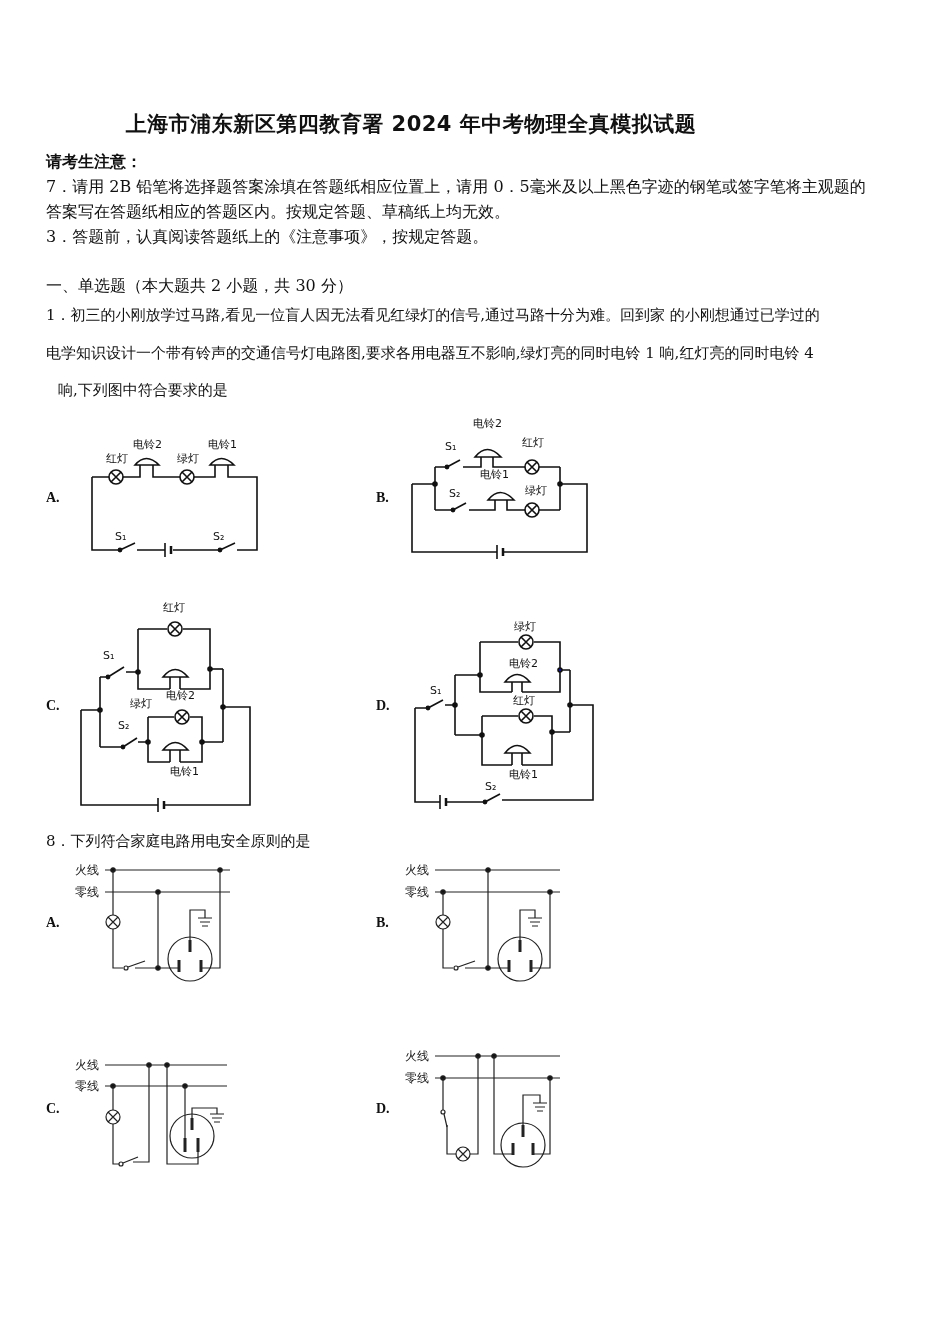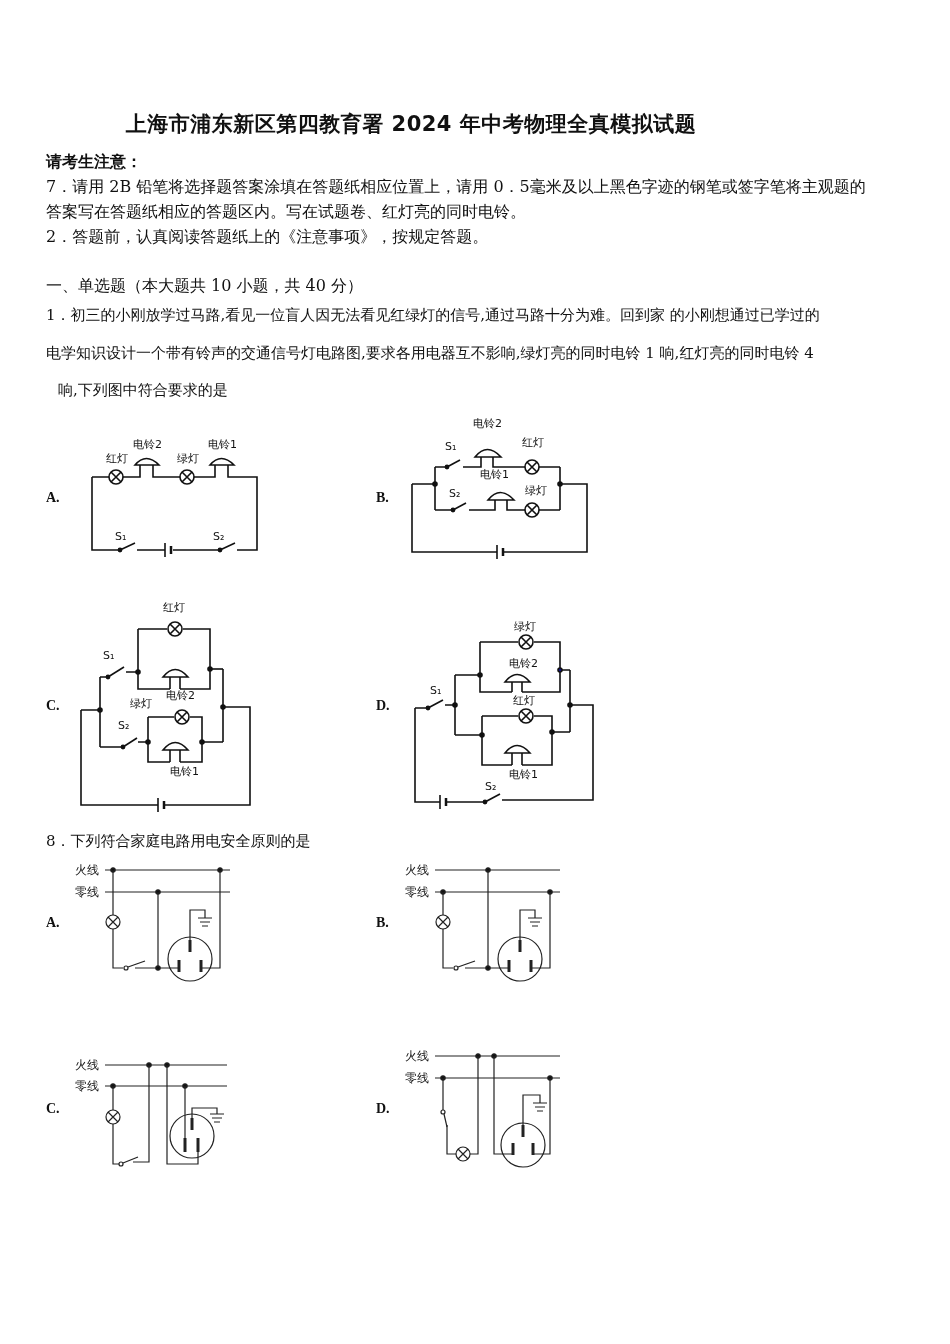--- a/index.html
+++ b/index.html
@@ -12,24 +12,24 @@
     .diagram svg { display: block; overflow: visible; }
     .diagram text { font-family: "DejaVu Sans", sans-serif; fill: #111; }
   </style>
 </head>
 <body>
 
 <div class="title">上海市浦东新区第四教育署 2024 年中考物理全真模拟试题</div>
 
 <div class="txt" style="top:152px;font-weight:bold;">请考生注意：</div>
 <div class="txt" style="top:177px;">7．请用 2B 铅笔将选择题答案涂填在答题纸相应位置上，请用 0．5毫米及以上黑色字迹的钢笔或签字笔将主观题的</div>
-<div class="txt" style="top:202px;">答案写在答题纸相应的答题区内。写在试题卷、红灯亮的同时电铃。</div>
-<div class="txt" style="top:227px;">2．答题前，认真阅读答题纸上的《注意事项》，按规定答题。</div>
-
-<div class="txt" style="top:276px;">一、单选题（本大题共 10 小题，共 40 分）</div>
+<div class="txt" style="top:202px;">答案写在答题纸相应的答题区内。按规定答题、草稿纸上均无效。</div>
+<div class="txt" style="top:227px;">3．答题前，认真阅读答题纸上的《注意事项》，按规定答题。</div>
+
+<div class="txt" style="top:276px;">一、单选题（本大题共 2 小题，共 30 分）</div>
 
 <div class="txt q-line" style="top:305px;">1．初三的小刚放学过马路,看见一位盲人因无法看见红绿灯的信号,通过马路十分为难。回到家 的小刚想通过已学过的</div>
 <div class="txt q-line" style="top:343px;">电学知识设计一个带有铃声的交通信号灯电路图,要求各用电器互不影响,绿灯亮的同时电铃 1 响,红灯亮的同时电铃 4</div>
 <div class="txt q-line" style="top:380px;margin-left:12px;">响,下列图中符合要求的是</div>
 
 <div class="opt-label" style="left:46px;top:490px;">A.</div>
 <div class="diagram" style="left:85px;top:430px;">
   <svg width="180" height="130" viewBox="0 0 180 130" stroke="#111" stroke-width="1.6" fill="none">
     <path d="M7 47 V120 H35 M52 120 H80 M88 120 H135 M152 120 H172 V47 H155"></path>
     <line x1="35" y1="120" x2="50" y2="113"></line>

